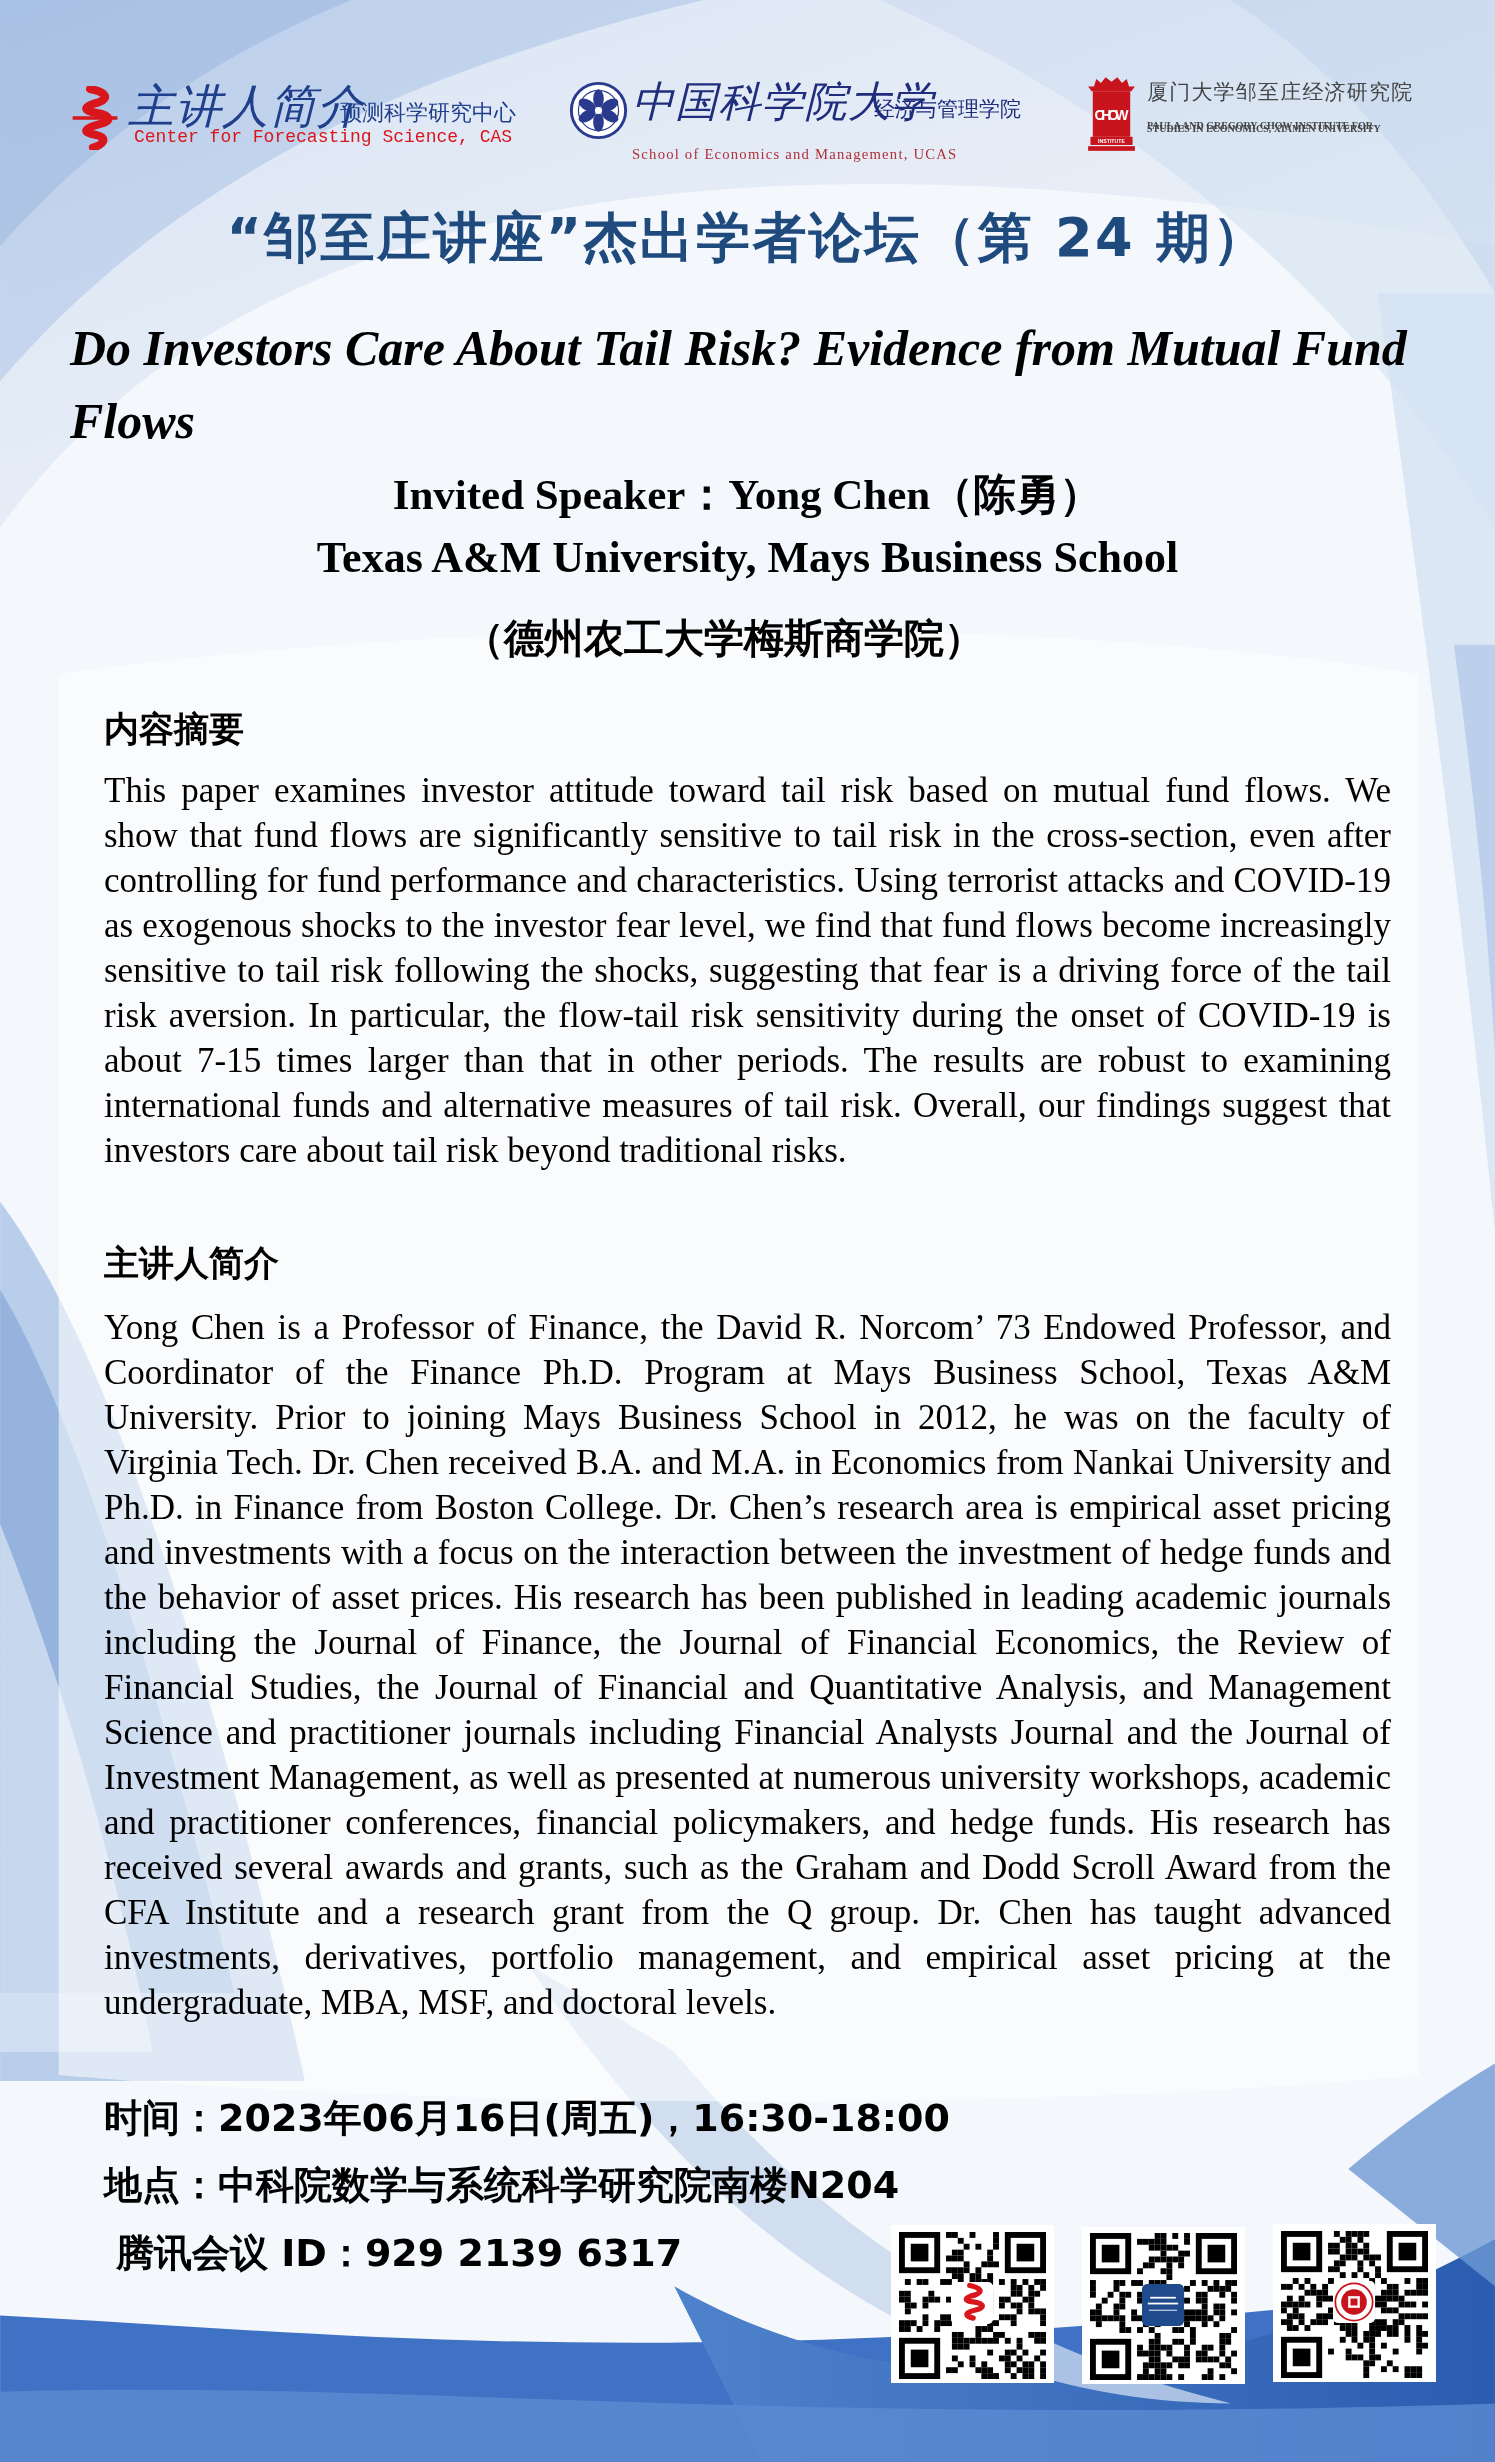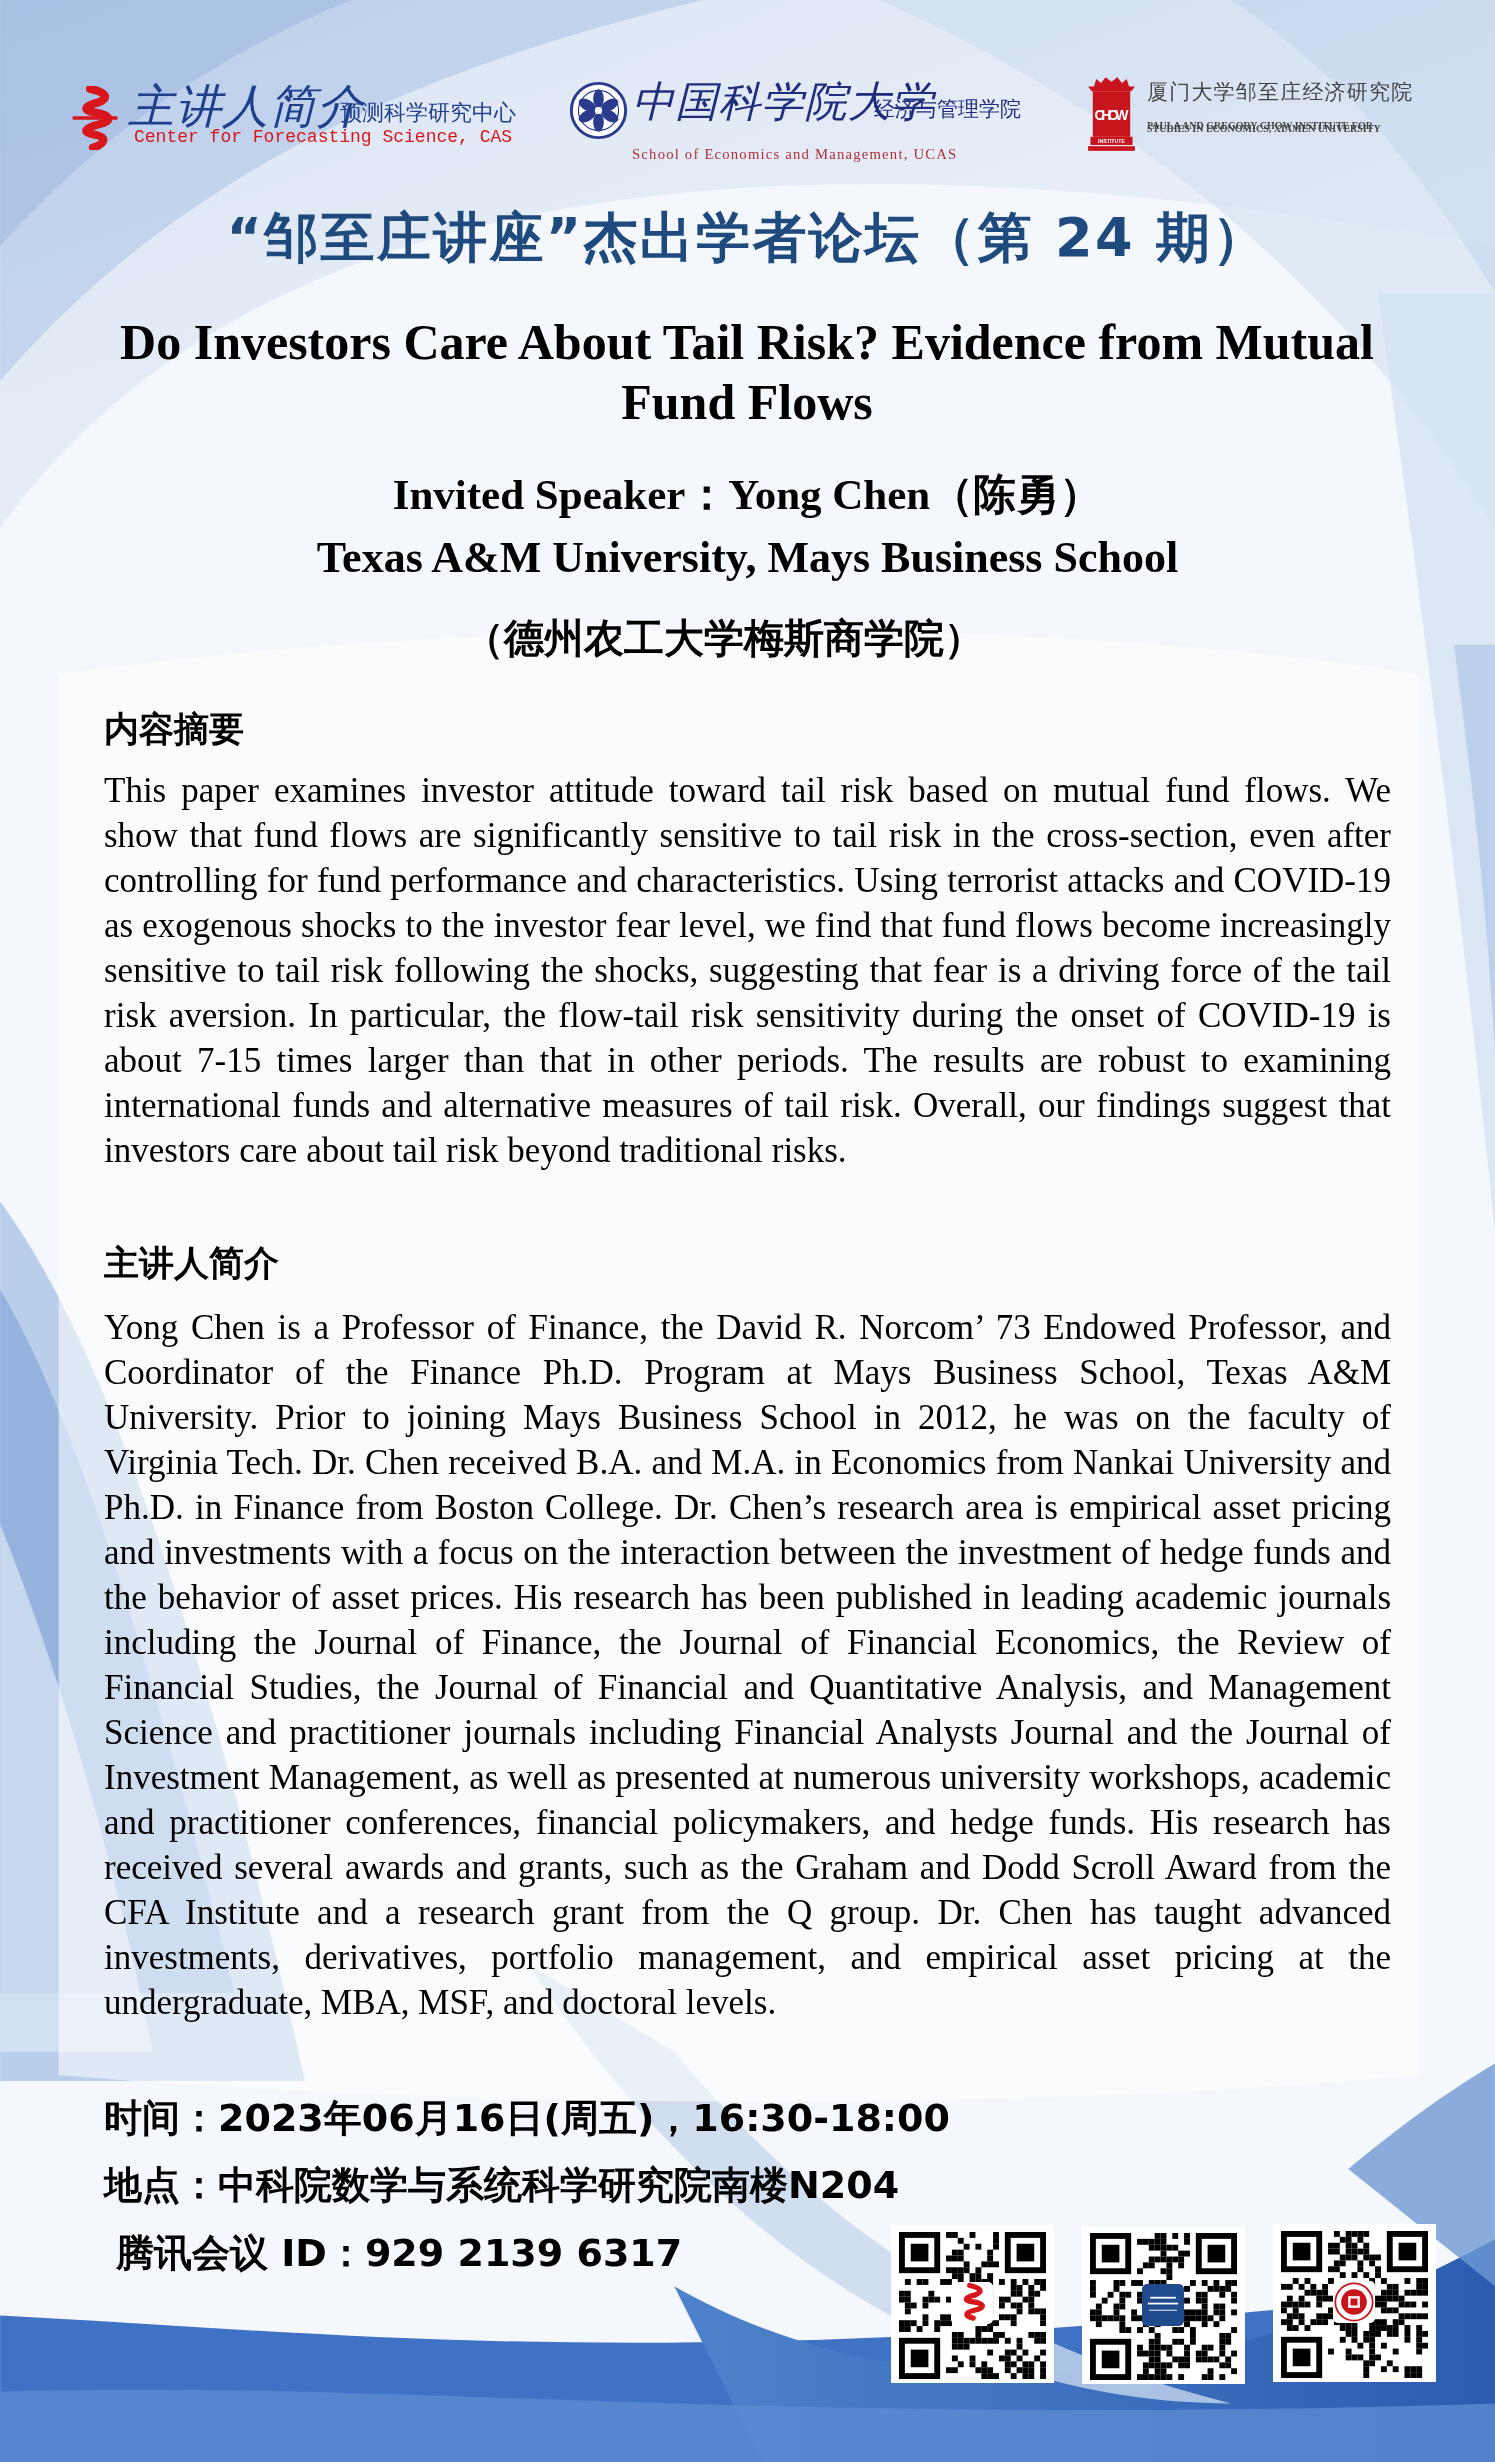--- a/index.html
+++ b/index.html
@@ -35,23 +35,23 @@
   .chow-en2 { top: 50px; }
 
   
   .series-title {
     position: absolute; top: 202px; left: 0; width: 1495px; text-align: center;
     font-family: "DejaVu Sans", sans-serif; font-weight: bold; font-size: 54px;
     color: #1f4a7e; letter-spacing: 2.3px;
   }
 
   .talk-title {
-    position: absolute; top: 312px; left: 70px; width: 1354px; text-align: center;
+    position: absolute; top: 312px; left: 70px; width: 1354px; text-align: left;
     font-family: "Liberation Serif", serif; font-weight: bold; font-size: 50px;
-    line-height: 60px; color: #000;
+    line-height: 73px; color: #000; font-style: italic;
   }
   .speaker {
     position: absolute; top: 466px; left: 0; width: 1495px; text-align: center;
     font-weight: bold; font-size: 43px; color: #000;
   }
   .affiliation {
     position: absolute; top: 532px; left: 0; width: 1495px; text-align: center;
     font-weight: bold; font-size: 44px; color: #000;
   }
   .affiliation-cn {

